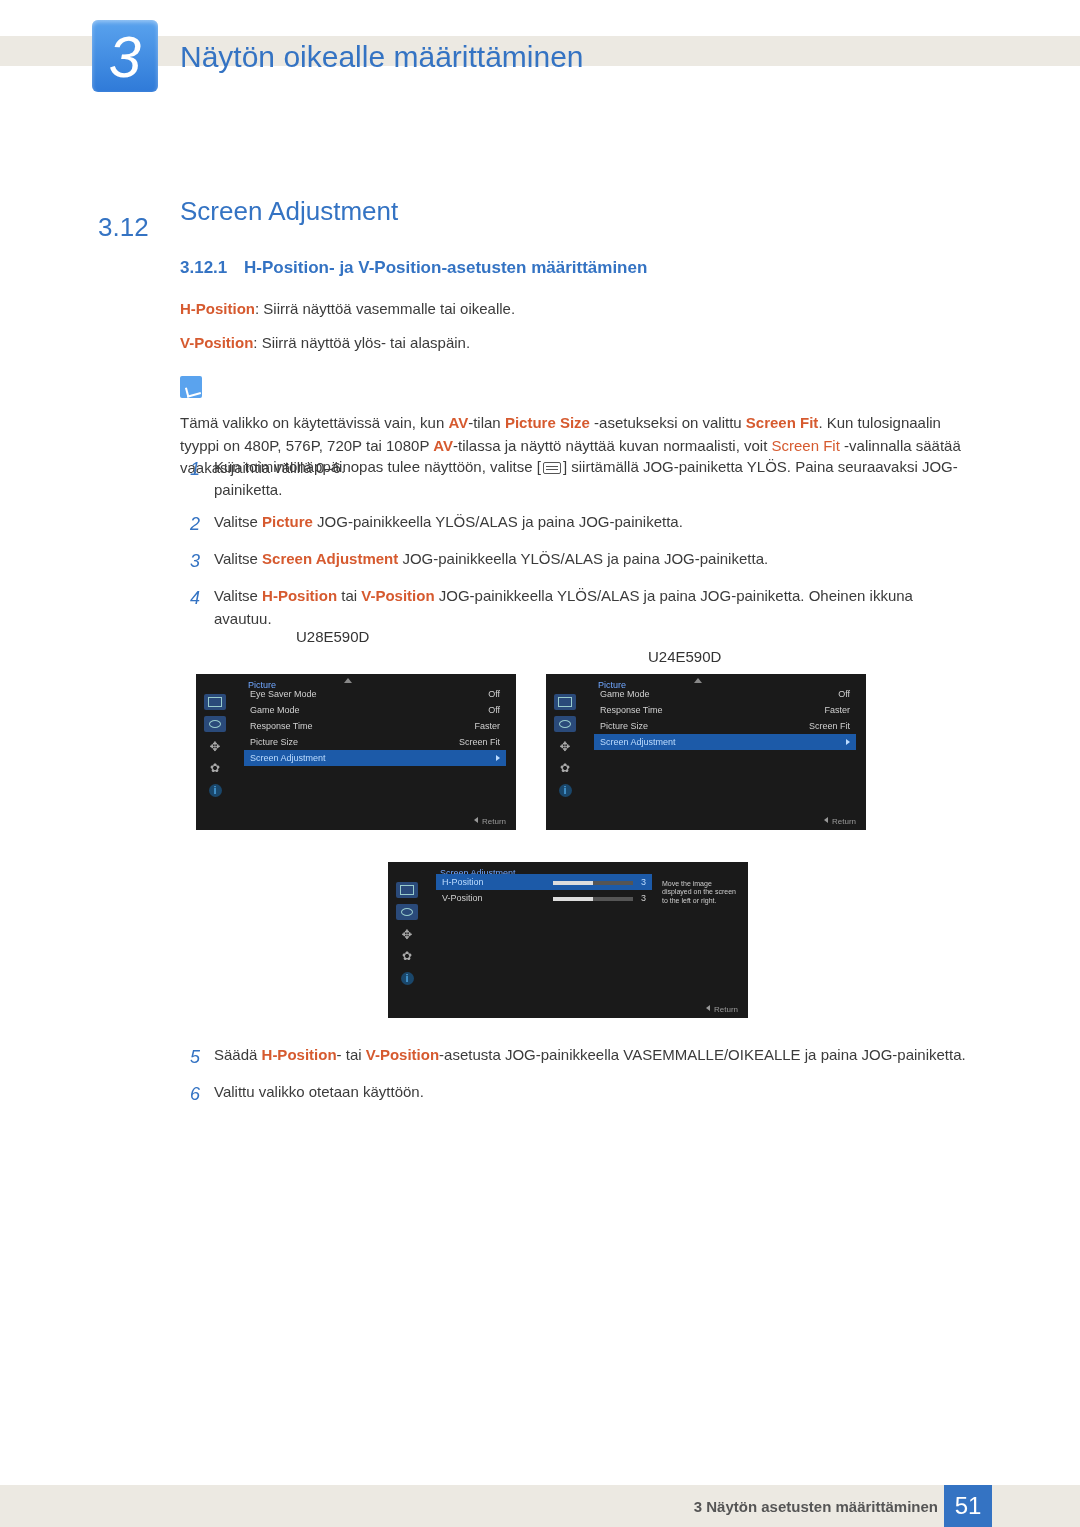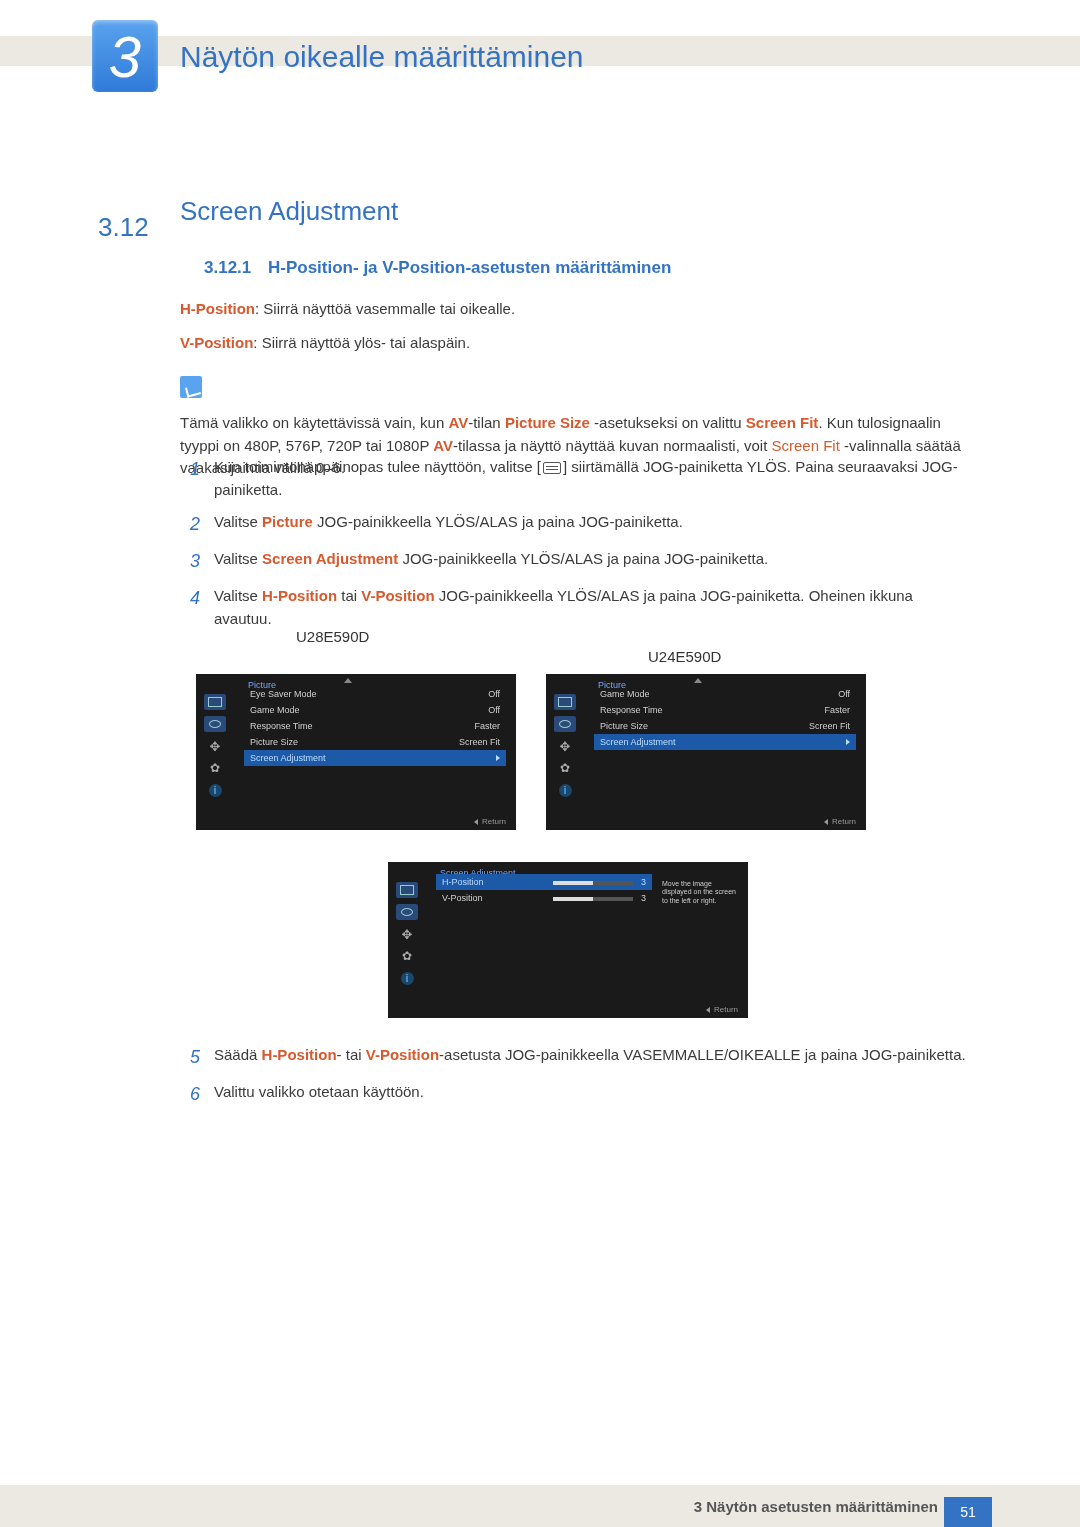--- a/index.html
+++ b/index.html
@@ -44,21 +44,21 @@
   .section-title {
     position: absolute;
     top: 196px; left: 180px;
     font-size: 26px; color: #3473c3;
   }
   .subsection {
     position: absolute;
     top: 258px; left: 180px;
     font-size: 17px; font-weight: 700; color: #3473c3;
   }
-  .subsection .num { margin-right: 12px; margin-left: 24px; }
+  .subsection .num { margin-right: 12px; }
   .body-block {
     position: absolute;
     left: 180px; width: 790px;
     font-size: 15px; line-height: 1.5;
     color: #3b3b3b;
   }
   .hlabel { color: #d65a2f; font-weight: 700; }
   .olabel { color: #d65a2f; }
   .note-row {
     display: flex; gap: 14px; flex-direction: column;
@@ -150,21 +150,21 @@
   .osd-row.sel { background: #1c5aa8; color: #bcdcff; }
   .osd-row .arrow {
     width: 0; height: 0;
     border-top: 3px solid transparent;
     border-bottom: 3px solid transparent;
     border-left: 4px solid #bcdcff;
   }
   .osd-return {
     position: absolute; right: 10px; bottom: 4px;
     font-size: 8px; color: #999;
-    display: flex; align-items: center; gap: 4px;
+    display: flex; gap: 4px;
   }
   .osd-return .ltri {
     width:0; height:0;
     border-top:3px solid transparent;
     border-bottom:3px solid transparent;
     border-right:4px solid #999;
   }
 
   .osd3 { width: 360px; height: 156px; }
   .osd3 .tooltip {
@@ -185,23 +185,23 @@
     background: #ece9e2;
   }
   .footer-text {
     position: absolute; right: 142px; bottom: 12px;
     font-size: 15px; color: #555;
     font-weight: 600;
     margin-left: 24px;
   }
   .page-badge {
     position: absolute; right: 88px; bottom: 0;
-    width: 48px; height: 30px;
+    width: 48px; height: 42px;
     background: #3473c3;
-    color: #fff; font-size: 14px;
+    color: #fff; font-size: 24px;
     display: flex; align-items: center; justify-content: center;
   }
 </style>
 </head>
 <body>
 
 <div class="top-band"></div>
 <div class="chapter-badge">
   <span>3</span>
 </div>

